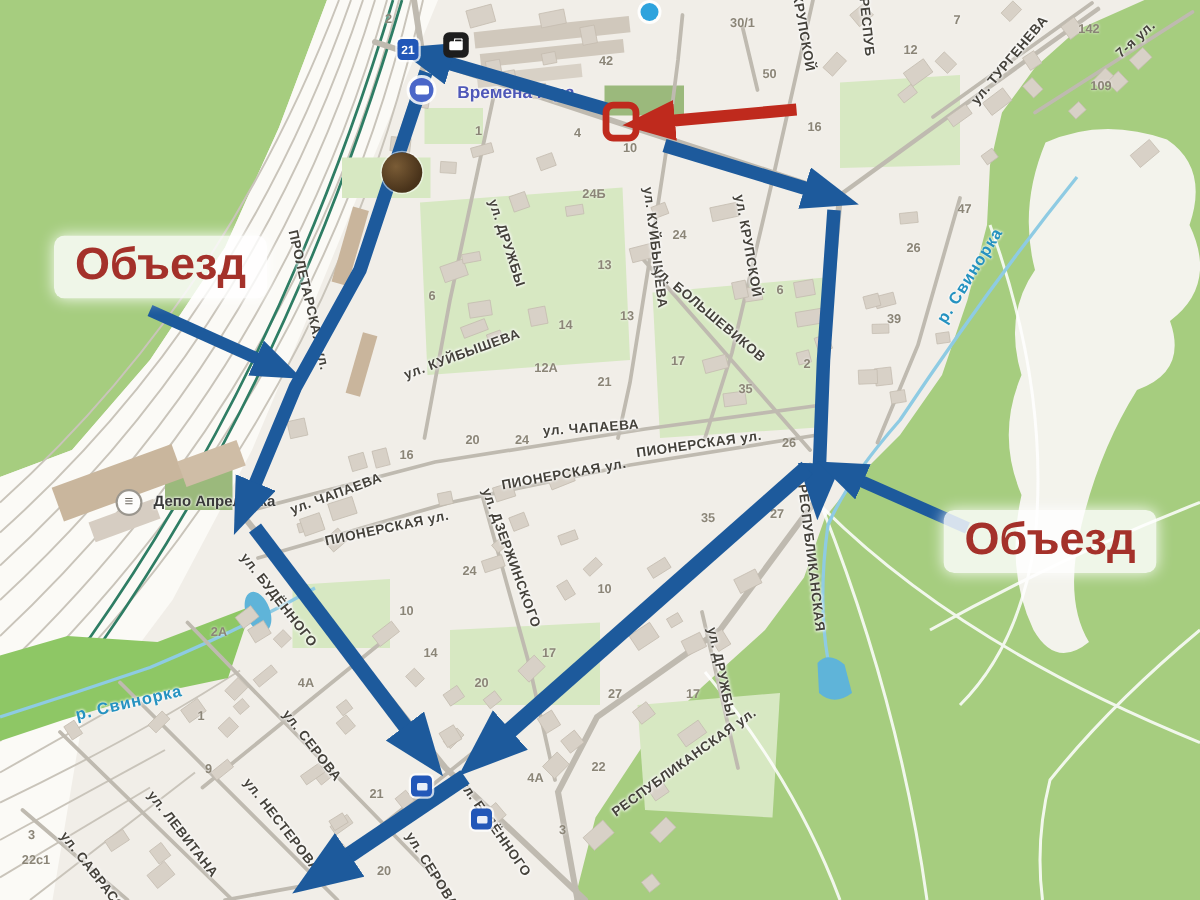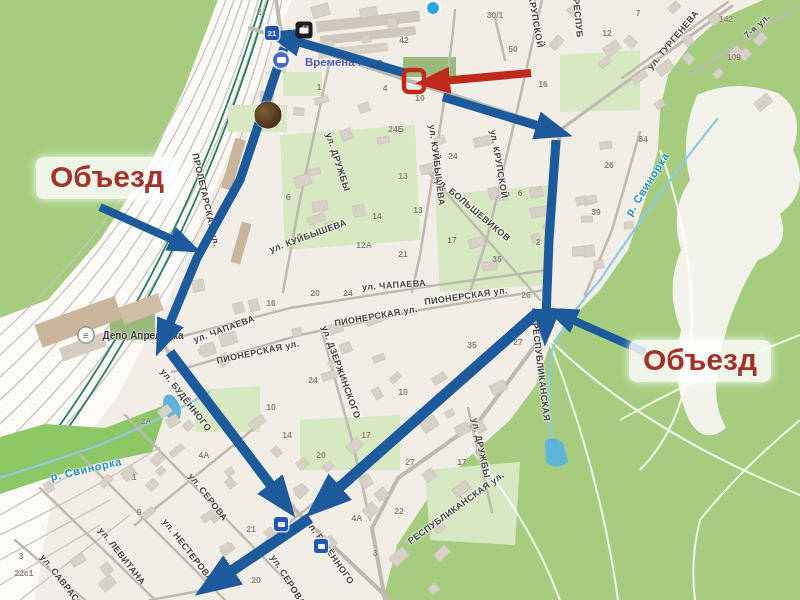--- a/index.html
+++ b/index.html
@@ -334,21 +334,21 @@
       <div class="hn" style="left: 418px; top: 210px; transform: translate(-50%, -50%) rotate(0deg);">13</div>
       <div class="hn" style="left: 288px; top: 197px; transform: translate(-50%, -50%) rotate(0deg);">6</div>
       <div class="hn" style="left: 377px; top: 216px; transform: translate(-50%, -50%) rotate(0deg);">14</div>
       <div class="hn" style="left: 452px; top: 240px; transform: translate(-50%, -50%) rotate(0deg);">17</div>
       <div class="hn" style="left: 364px; top: 245px; transform: translate(-50%, -50%) rotate(0deg);">12А</div>
       <div class="hn" style="left: 403px; top: 254px; transform: translate(-50%, -50%) rotate(0deg);">21</div>
       <div class="hn" style="left: 497px; top: 259px; transform: translate(-50%, -50%) rotate(0deg);">35</div>
       <div class="hn" style="left: 538px; top: 242px; transform: translate(-50%, -50%) rotate(0deg);">2</div>
       <div class="hn" style="left: 526px; top: 295px; transform: translate(-50%, -50%) rotate(0deg);">26</div>
       <div class="hn" style="left: 520px; top: 193px; transform: translate(-50%, -50%) rotate(0deg);">6</div>
-      <div class="hn" style="left: 643px; top: 139px; transform: translate(-50%, -50%) rotate(0deg);">84</div>
+      <div class="hn" style="left: 643px; top: 139px; transform: translate(-50%, -50%) rotate(0deg);">47</div>
       <div class="hn" style="left: 609px; top: 165px; transform: translate(-50%, -50%) rotate(0deg);">26</div>
       <div class="hn" style="left: 596px; top: 212px; transform: translate(-50%, -50%) rotate(0deg);">39</div>
       <div class="hn" style="left: 348px; top: 293px; transform: translate(-50%, -50%) rotate(0deg);">24</div>
       <div class="hn" style="left: 315px; top: 293px; transform: translate(-50%, -50%) rotate(0deg);">20</div>
       <div class="hn" style="left: 271px; top: 303px; transform: translate(-50%, -50%) rotate(0deg);">16</div>
       <div class="hn" style="left: 518px; top: 342px; transform: translate(-50%, -50%) rotate(0deg);">27</div>
       <div class="hn" style="left: 472px; top: 345px; transform: translate(-50%, -50%) rotate(0deg);">35</div>
       <div class="hn" style="left: 462px; top: 462px; transform: translate(-50%, -50%) rotate(0deg);">17</div>
       <div class="hn" style="left: 410px; top: 462px; transform: translate(-50%, -50%) rotate(0deg);">27</div>
       <div class="hn" style="left: 403px; top: 392px; transform: translate(-50%, -50%) rotate(0deg);">10</div>

